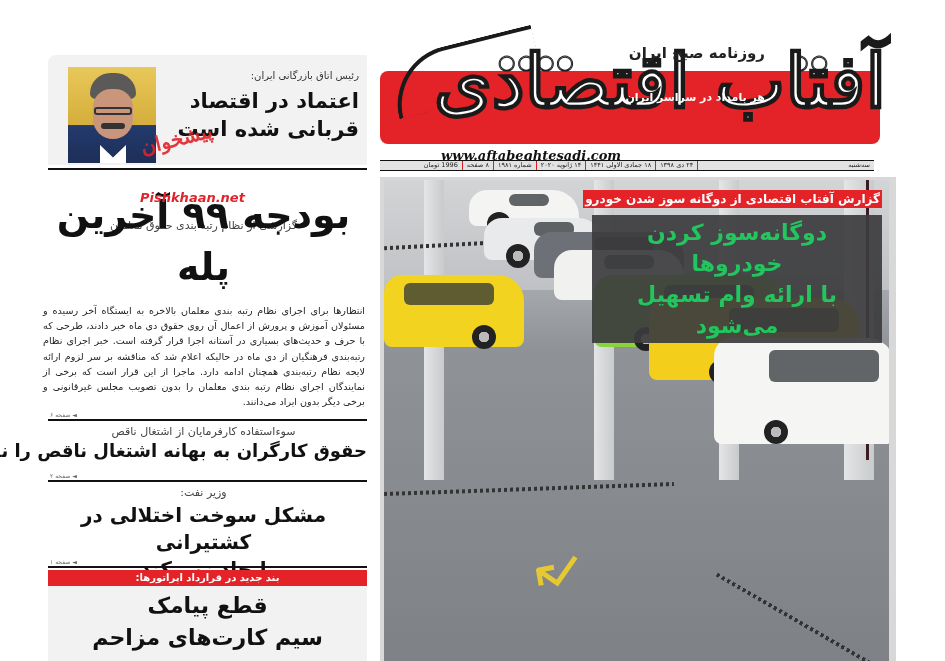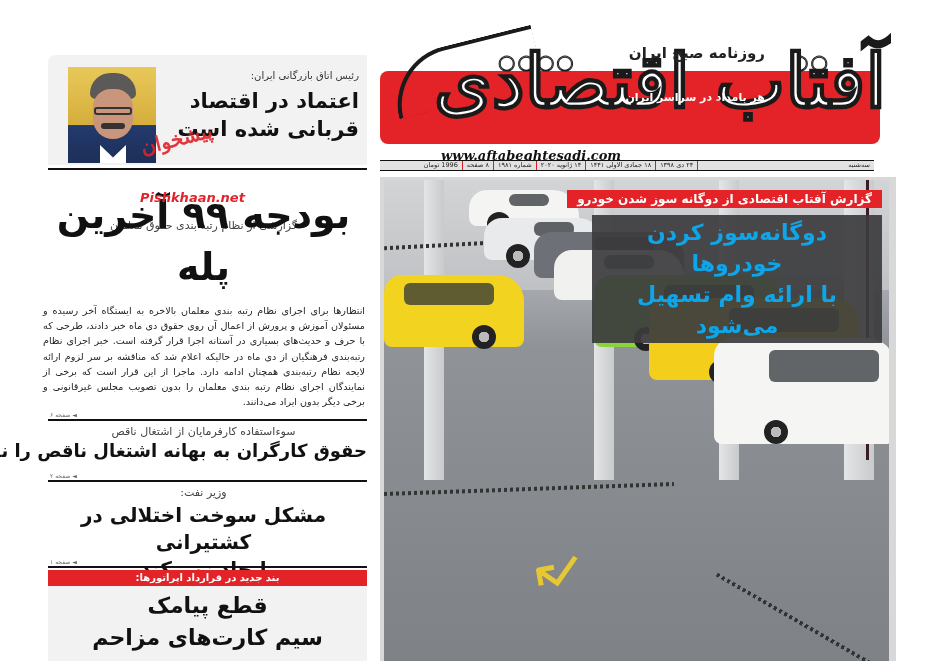--- a/index.html
+++ b/index.html
@@ -31,22 +31,22 @@
      background: linear-gradient(180deg, #b9bcc0 0%, #a6a9ad 22%, #8f9296 35%, #7e8185 100%); }
   .canopy { position: absolute; left: 0; top: 0; width: 100%; height: 110px; background: linear-gradient(180deg,#d2d4d6,#bfc1c4); }
   .pillar { position: absolute; top: 0; width: 20px; height: 300px; background: linear-gradient(90deg,#e4e5e6,#c8cacc); }
   .pillar-line { position: absolute; top: 0; width: 3px; height: 280px; background: #3a1d22; }
   .lane { position: absolute; height: 4px; background: repeating-linear-gradient(90deg,#333 0 3px,transparent 3px 6px); }
   .car { position: absolute; border-radius: 18px 26px 8px 8px; }
   .car .win { position: absolute; background: #2f3438; border-radius: 6px; opacity: .75; }
   .car .wheel { position: absolute; width: 24px; height: 24px; border-radius: 50%; background: radial-gradient(circle,#bbb 0 30%,#222 32% 100%); }
   .arrow { position: absolute; left: 145px; top: 355px; font-size: 60px; color: #e6c832; transform: rotate(35deg); }
 
-  .kicker-red { position: absolute; right: 7px; top: 10px; background: #e32327; color: #fff; font-size: 12px; font-weight: bold; padding: 2px 10px; white-space: nowrap; }
-  .headline-dark { position: absolute; right: 7px; top: 35px; background: rgba(60,60,62,.92); color: #0ea5e9; font-size: 22px; font-weight: bold;
+  .kicker-red { position: absolute; right: 7px; top: 10px; background: #e32327; color: #fff; font-size: 12px; font-weight: bold; padding: 2px 2px; white-space: nowrap; }
+  .headline-dark { position: absolute; right: 7px; top: 35px; background: rgba(60,60,62,.92); color: #22c55e; font-size: 22px; font-weight: bold;
      line-height: 31px; padding: 2px 14px; text-align: center; width: 290px; }
 
   
   .leftcol { position: absolute; left: 40px; top: 55px; width: 327px; height: 606px; }
   .box-top { position: absolute; left: 8px; top: 0; width: 319px; height: 110px; background: #f2f2f2; border-radius: 8px 0 0 0; }
   .portrait { position: absolute; left: 20px; top: 12px; width: 88px; height: 96px;
      background: radial-gradient(ellipse at 50% 45%, #d9a98a 0 28%, transparent 29%), linear-gradient(180deg,#e8c85a 0%,#d5ae3c 60%,#233a6c 61%,#1d2f58 100%); }
   .portrait .hair { position: absolute; left: 22px; top: 6px; width: 46px; height: 26px; border-radius: 22px 22px 6px 6px; background: #5b5a58; }
   .portrait .face { position: absolute; left: 25px; top: 22px; width: 40px; height: 50px; border-radius: 18px 18px 20px 20px; background: #c9957b; }
   .portrait .glasses { position: absolute; left: 26px; top: 40px; width: 38px; height: 8px; border: 2px solid #333; border-radius: 3px; }

